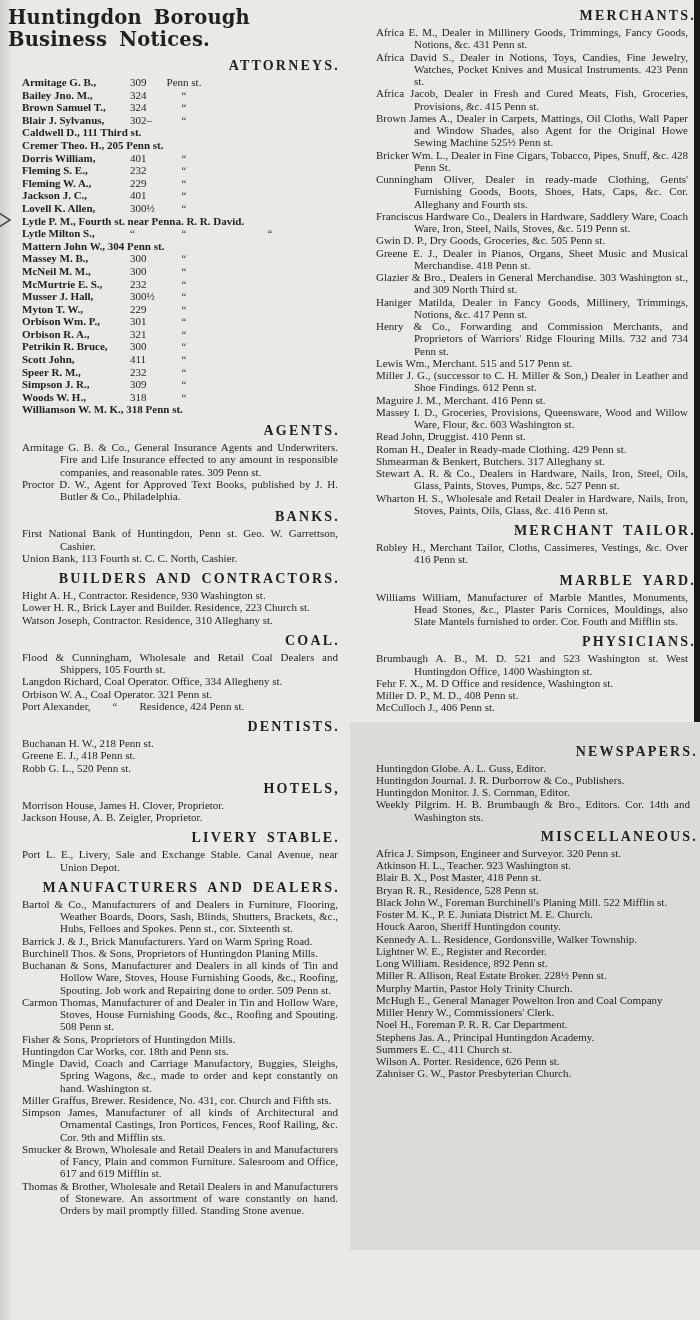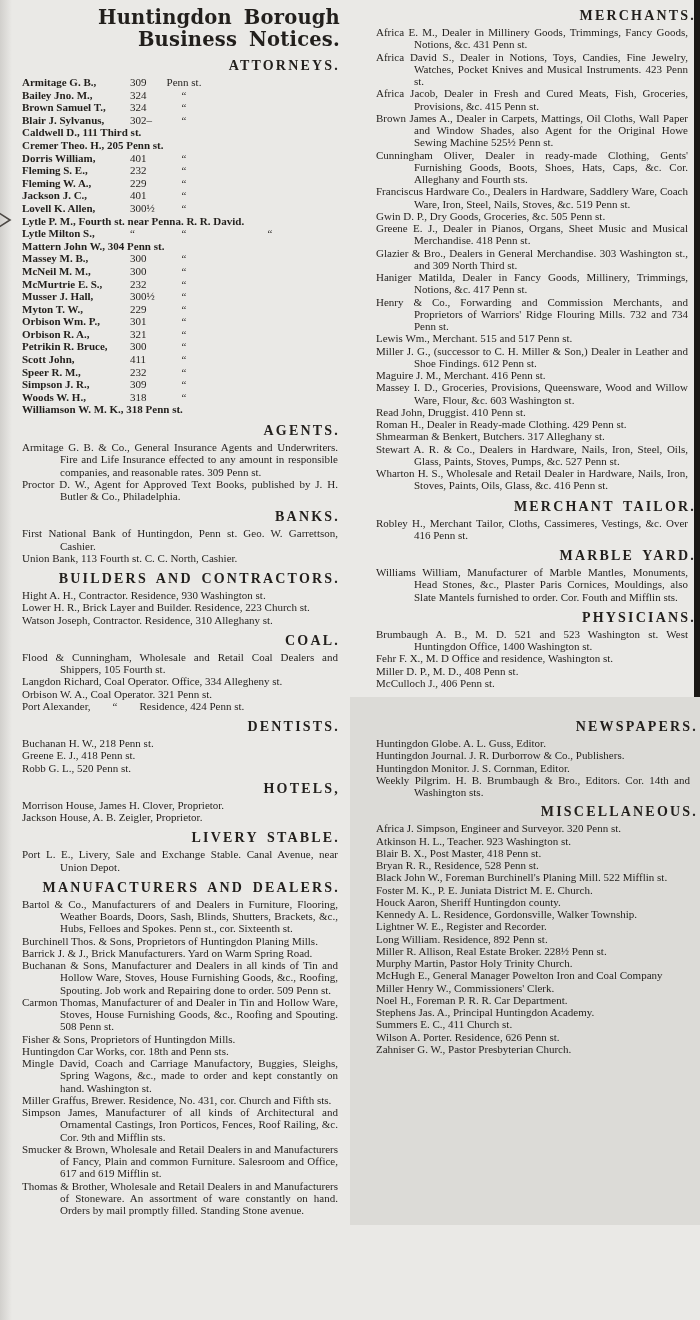--- a/index.html
+++ b/index.html
@@ -22,21 +22,21 @@
     background:#1b1916;
   }
   .margin-arrow {
     position:absolute; left:-3px; top:210px; width:16px; height:20px;
   }
   .col { position:absolute; top:0; }
   .col-left  { left:8px;   width:332px; }
   .col-right { left:352px; width:344px; }
   .page-title {
     margin:0; padding-top:7px;
-    text-align:right;
+    text-align:left;
     font-family:"DejaVu Serif", serif;
     font-weight:bold;
     font-size:19.5px; line-height:22px;
     word-spacing:5px; letter-spacing:0.2px;
   }
   .section-heading {
     text-align:right;
     font-weight:bold;
     font-size:14px; line-height:14px;
     letter-spacing:2.2px; word-spacing:3px;
@@ -237,40 +237,41 @@
         <div class="entry">Morrison House, James H. Clover, Proprietor.</div>
         <div class="entry">Jackson House, A. B. Zeigler, Proprietor.</div>
       </div>
       <div class="section">
         <div class="section-heading">LIVERY STABLE.</div>
         <div class="entry">Port L. E., Livery, Sale and Exchange Stable.  Canal Avenue, near Union Depot.</div>
       </div>
       <div class="section">
         <div class="section-heading">MANUFACTURERS AND DEALERS.</div>
         <div class="entry">Bartol &amp; Co., Manufacturers of and Dealers in Furniture, Flooring, Weather Boards, Doors, Sash, Blinds, Shutters, Brackets, &amp;c., Hubs, Felloes and Spokes. Penn st., cor. Sixteenth st.</div>
+        <div class="entry">Barrick J. &amp; J., Brick Manufacturers.  Yard on Warm Spring Road.</div>
         <div class="entry">Burchinell Thos. &amp; Sons, Proprietors of Huntingdon Planing Mills.</div>
-        <div class="entry">Barrick J. &amp; J., Brick Manufacturers.  Yard on Warm Spring Road.</div>
         <div class="entry">Buchanan &amp; Sons, Manufacturer and Dealers in all kinds of Tin and Hollow Ware, Stoves, House Furnishing Goods, &amp;c., Roofing, Spouting.  Job work and Repairing done to order.  509 Penn st.</div>
         <div class="entry">Carmon Thomas, Manufacturer of and Dealer in Tin and Hollow Ware, Stoves, House Furnishing Goods, &amp;c., Roofing and Spouting.  508 Penn st.</div>
         <div class="entry">Fisher &amp; Sons, Proprietors of Huntingdon Mills.</div>
         <div class="entry">Huntingdon Car Works, cor. 18th and Penn sts.</div>
         <div class="entry">Mingle David, Coach and Carriage Manufactory, Buggies, Sleighs, Spring Wagons, &amp;c., made to order and kept constantly on hand.   Washington st.</div>
         <div class="entry">Miller Graffus, Brewer.  Residence, No. 431, cor. Church and Fifth sts.</div>
         <div class="entry">Simpson James, Manufacturer of all kinds of Architectural and Ornamental Castings, Iron Porticos, Fences, Roof Railing, &amp;c. Cor. 9th and Mifflin sts.</div>
         <div class="entry">Smucker &amp; Brown, Wholesale and Retail Dealers in and Manufacturers of Fancy, Plain and common Furniture.  Salesroom and Office, 617 and 619 Mifflin st.</div>
         <div class="entry">Thomas &amp; Brother, Wholesale and Retail Dealers in and Manufacturers of Stoneware.  An assortment of ware constantly on hand.  Orders by mail promptly filled.  Standing Stone avenue.</div>
       </div>
     </div>
   <div class="col col-right" id="col-right">
       <div class="section">
         <div class="section-heading">MERCHANTS.</div>
         <div class="entry">Africa E. M., Dealer in Millinery Goods, Trimmings, Fancy Goods, Notions, &amp;c.  431 Penn st.</div>
         <div class="entry">Africa David S., Dealer in Notions, Toys, Candies, Fine Jewelry, Watches, Pocket Knives and Musical Instruments.  423 Penn st.</div>
         <div class="entry">Africa Jacob, Dealer in Fresh and Cured Meats, Fish, Groceries, Provisions, &amp;c.  415 Penn st.</div>
         <div class="entry">Brown James A., Dealer in Carpets, Mattings, Oil Cloths, Wall Paper and Window Shades, also Agent for the Original Howe Sewing Machine  525½ Penn st.</div>
+        <div class="entry">Bricker Wm. L., Dealer in Fine Cigars, Tobacco, Pipes, Snuff, &amp;c.  428 Penn St.</div>
         <div class="entry">Cunningham Oliver, Dealer in ready-made Clothing, Gents' Furnishing Goods, Boots, Shoes, Hats, Caps, &amp;c.  Cor. Alleghany and Fourth sts.</div>
         <div class="entry">Franciscus Hardware Co., Dealers in Hardware, Saddlery Ware, Coach Ware, Iron, Steel, Nails, Stoves, &amp;c.  519 Penn st.</div>
         <div class="entry">Gwin D. P., Dry Goods, Groceries, &amp;c.  505 Penn st.</div>
         <div class="entry">Greene E. J., Dealer in Pianos, Organs, Sheet Music and Musical Merchandise.  418 Penn st.</div>
         <div class="entry">Glazier &amp; Bro., Dealers in General Merchandise.  303 Washington st., and 309 North Third st.</div>
         <div class="entry">Haniger Matilda, Dealer in Fancy Goods, Millinery, Trimmings, Notions, &amp;c.  417 Penn st.</div>
         <div class="entry">Henry &amp; Co., Forwarding and Commission Merchants, and Proprietors of Warriors' Ridge Flouring Mills.  732 and 734 Penn st.</div>
         <div class="entry">Lewis Wm., Merchant.  515 and 517 Penn st.</div>
         <div class="entry">Miller J. G., (successor to C. H. Miller &amp; Son,) Dealer in Leather and Shoe Findings.  612 Penn st.</div>
         <div class="entry">Maguire J. M., Merchant.  416 Penn st.</div>

